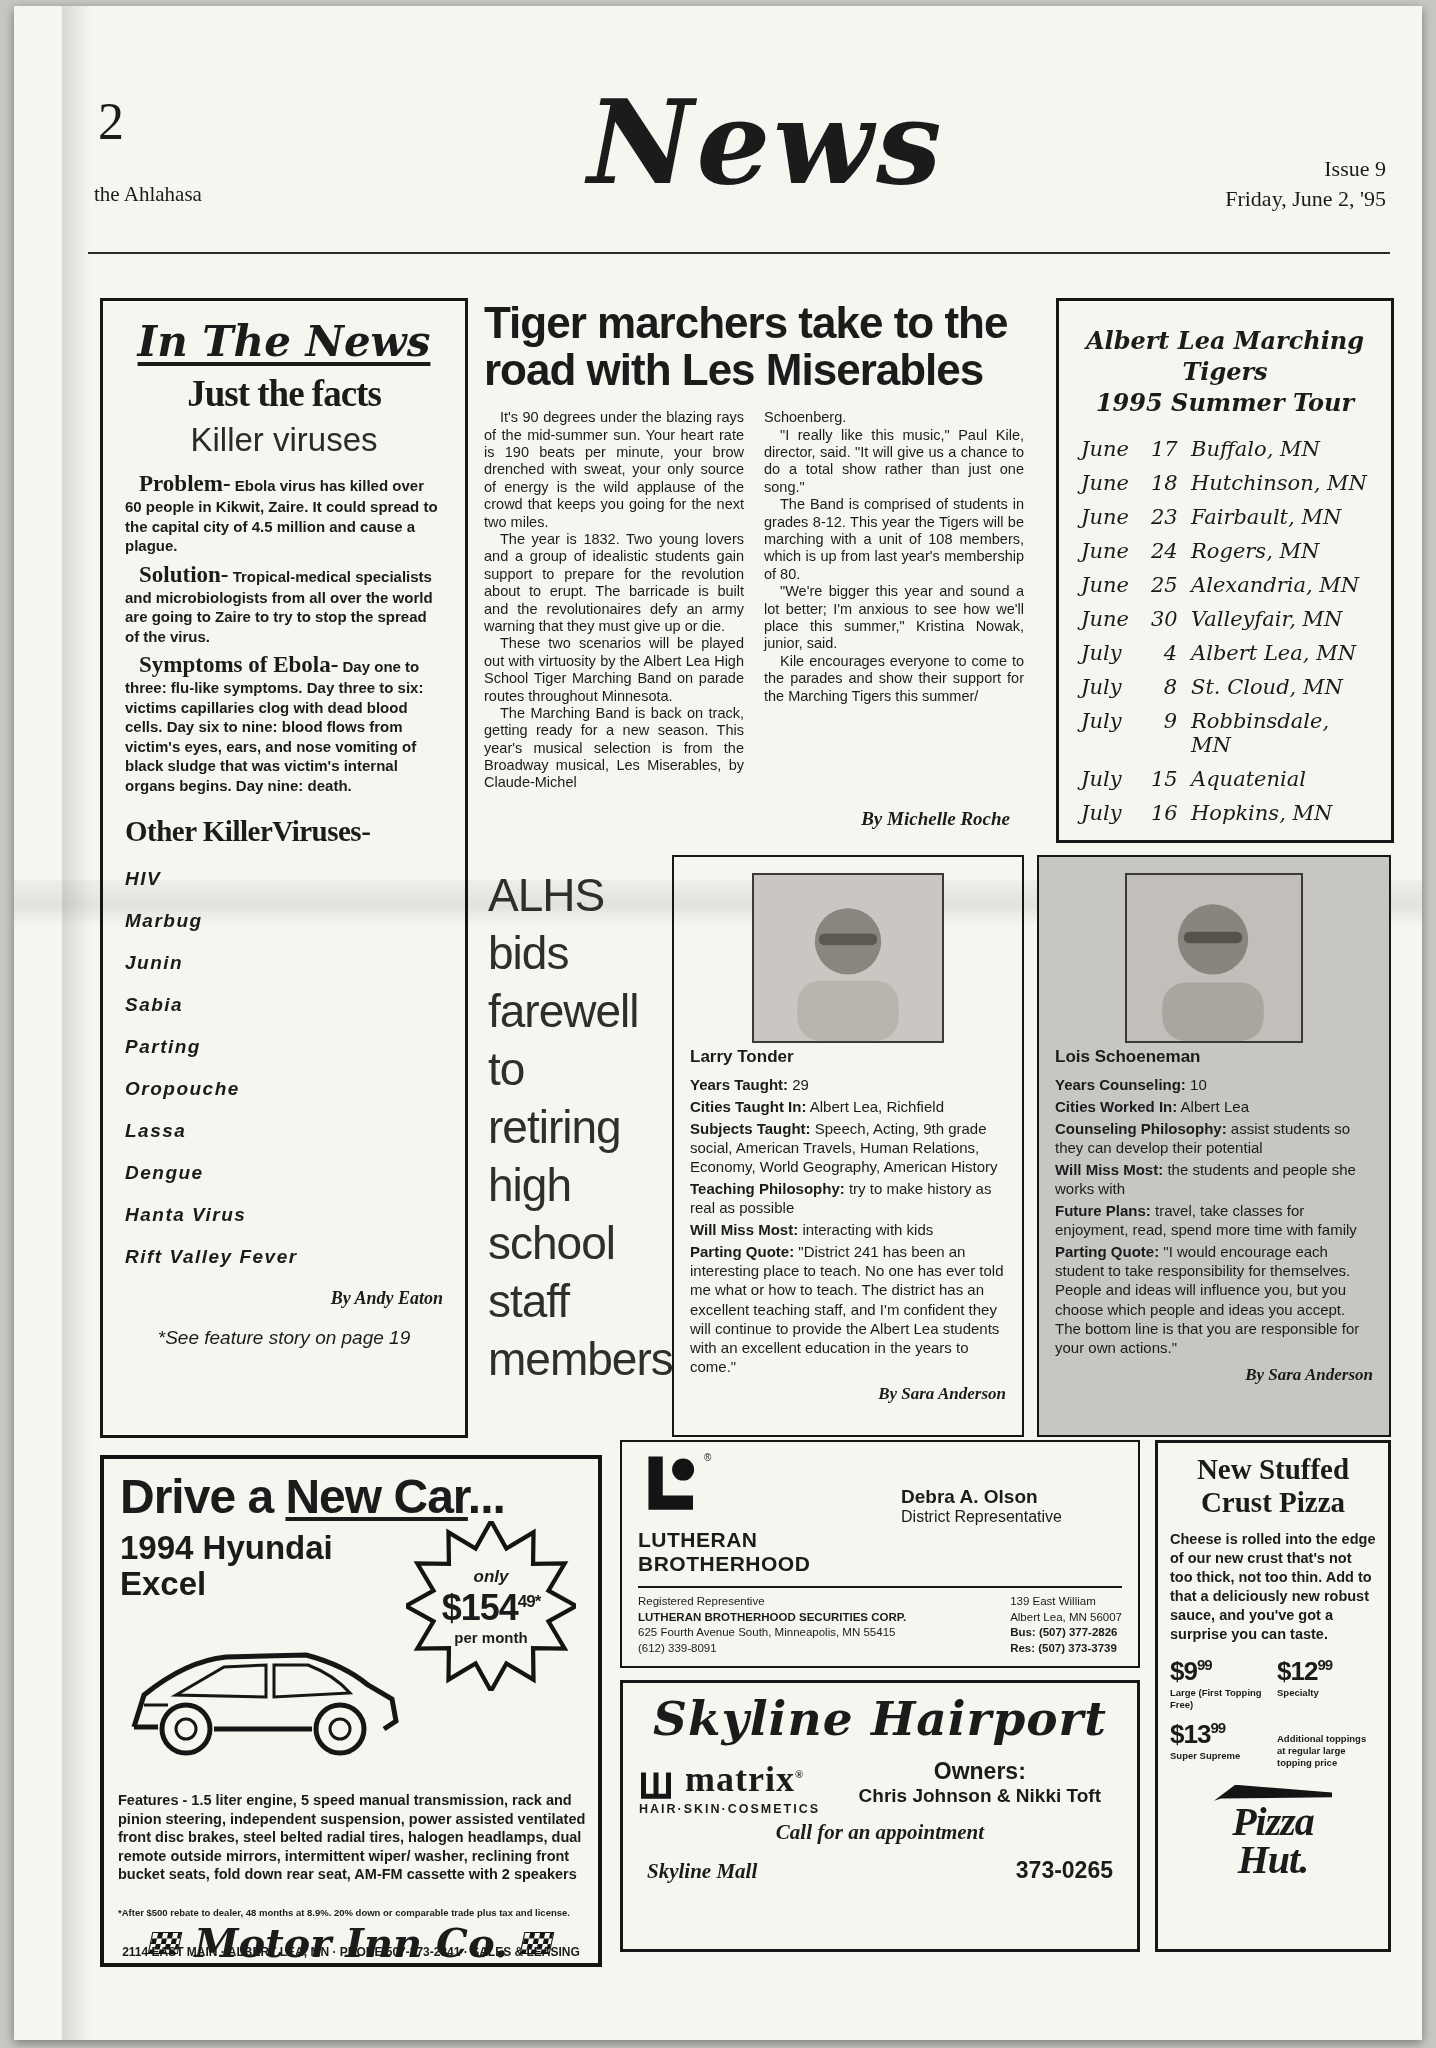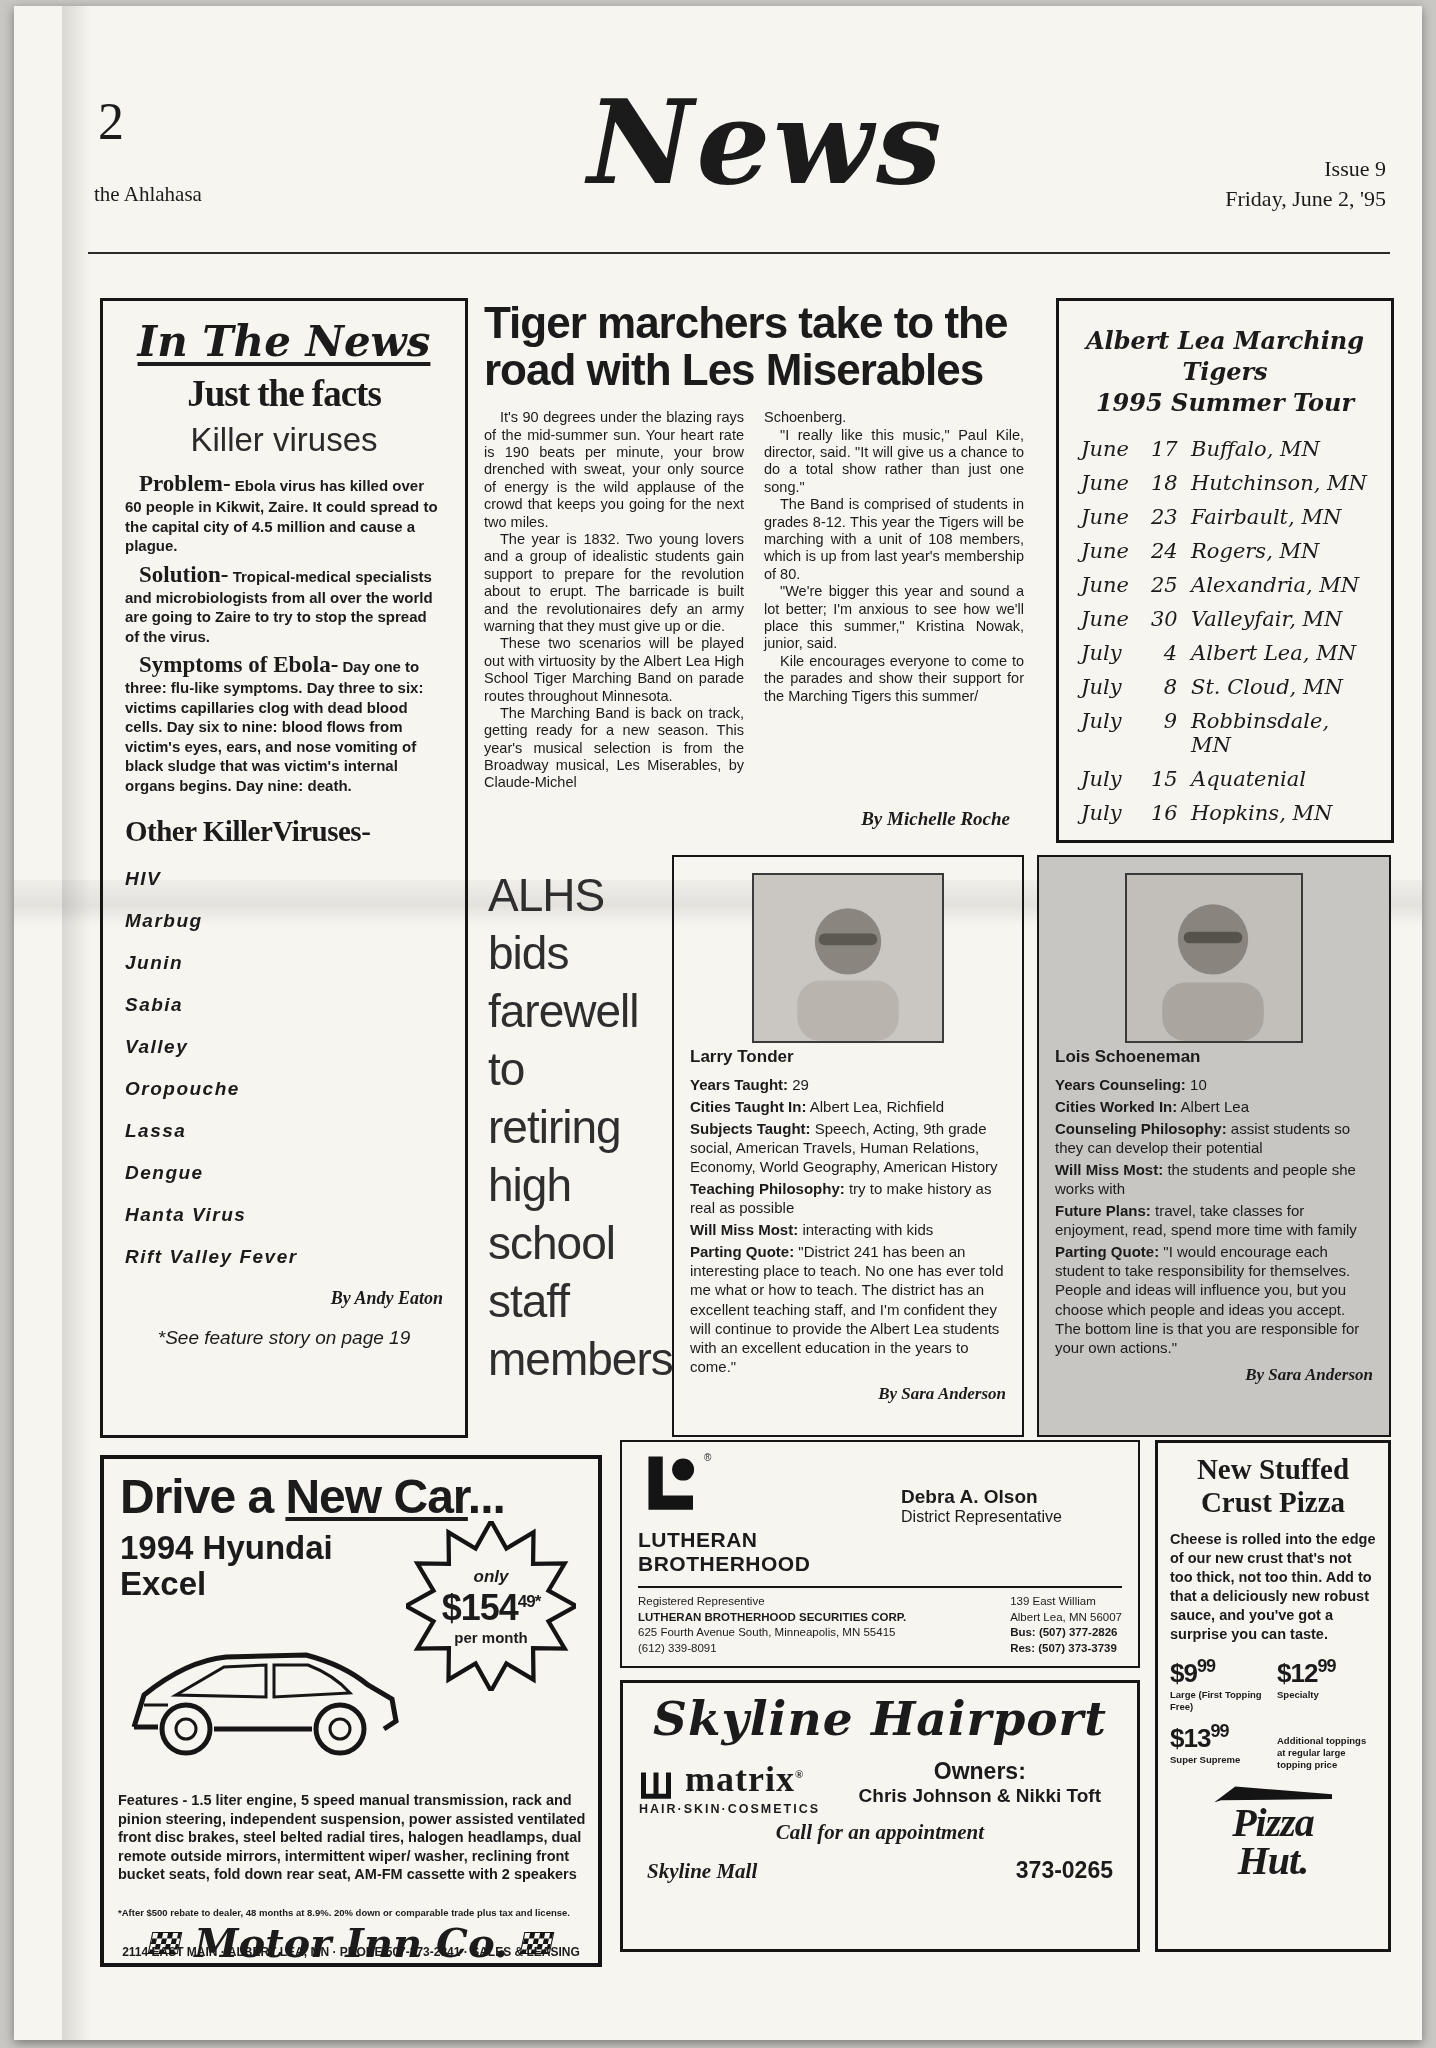--- a/index.html
+++ b/index.html
@@ -132,21 +132,21 @@
   .sky-mall { font:italic 700 21px "Liberation Serif", serif;text-align:center; }
   .sky-phone { font:700 23px "Liberation Sans", sans-serif; }
 
   
   .pizza-ad { position:absolute; left:1155px; top:1440px; width:236px; height:512px;
               border:3px solid #161616; padding:10px 12px; overflow:hidden; }
   .pz-headline { text-align:center; font:700 29px "Liberation Serif", serif; line-height:1.15; }
   .pz-body { font:700 14.5px "Liberation Sans", sans-serif; line-height:1.32; margin-top:10px; }
   .pz-prices { display:grid; grid-template-columns:1fr 1fr; gap:8px 8px; margin-top:12px; }
   .pz-price { font:700 26px "Liberation Sans", sans-serif; letter-spacing:-1px; }
-  .pz-price sup { font-size:18px; }
+  .pz-price sup { font-size:15px; }
   .pz-label { font:700 9.5px "Liberation Sans", sans-serif; line-height:1.25; }
   .pz-note { font:700 9.5px "Liberation Sans", sans-serif; line-height:1.25; padding-top:14px; }
   .pz-logo { margin:16px auto 0; width:130px; text-align:center; }
   .pz-roof { width:118px; height:16px; margin:0 auto 2px;
              clip-path:polygon(0 100%, 18% 0, 100% 48%, 100% 78%, 6% 86%); background:#141414; }
   .pz-brand { font:italic 700 40px "Liberation Serif", serif; line-height:.95; letter-spacing:-1px; }
 </style>
 </head>
 <body>
 
@@ -167,21 +167,21 @@
     <div class="itn-sub">Just the facts</div>
     <div class="itn-topic">Killer viruses</div>
     <p class="itn-para"><span class="itn-lead">Problem-</span> <span>Ebola virus has killed over 60 people in Kikwit, Zaire.  It could spread to the capital city of 4.5 million and cause a plague.</span></p>
     <p class="itn-para"><span class="itn-lead">Solution-</span> <span>Tropical-medical specialists and microbiologists from all over the world are going to Zaire to try to stop the spread of the virus.</span></p>
     <p class="itn-para"><span class="itn-lead">Symptoms of Ebola-</span> <span>Day one to three: flu-like symptoms.  Day three to six: victims capillaries clog with dead blood cells.  Day six to nine: blood flows from victim's eyes, ears, and nose vomiting of black sludge that was victim's internal organs begins.  Day nine: death.</span></p>
     <div class="itn-other">Other KillerViruses-</div>
     <div class="virus">HIV</div>
     <div class="virus">Marbug</div>
     <div class="virus">Junin</div>
     <div class="virus">Sabia</div>
-    <div class="virus">Valley</div>
+    <div class="virus">Parting</div>
     <div class="virus">Oropouche</div>
     <div class="virus">Lassa</div>
     <div class="virus">Dengue</div>
     <div class="virus">Hanta Virus</div>
     <div class="virus">Rift Valley Fever</div>
     <div class="itn-byline">By Andy Eaton</div>
     <div class="itn-foot">*See feature story on page 19</div>
   </div>
 
   <div class="tiger">

